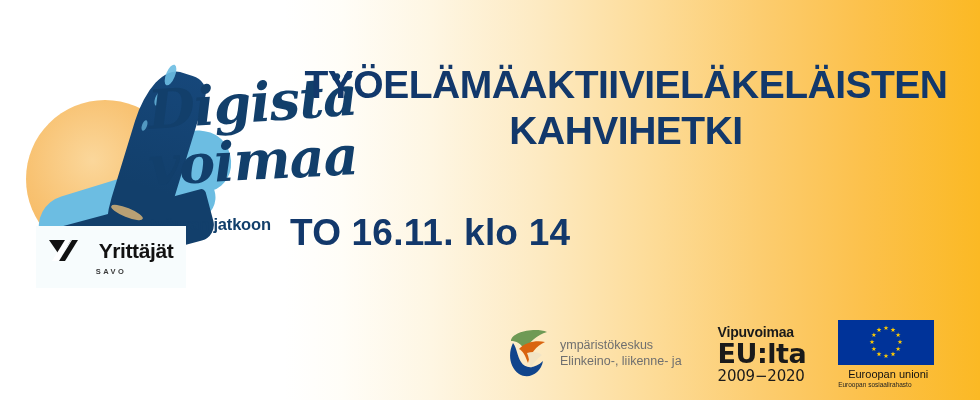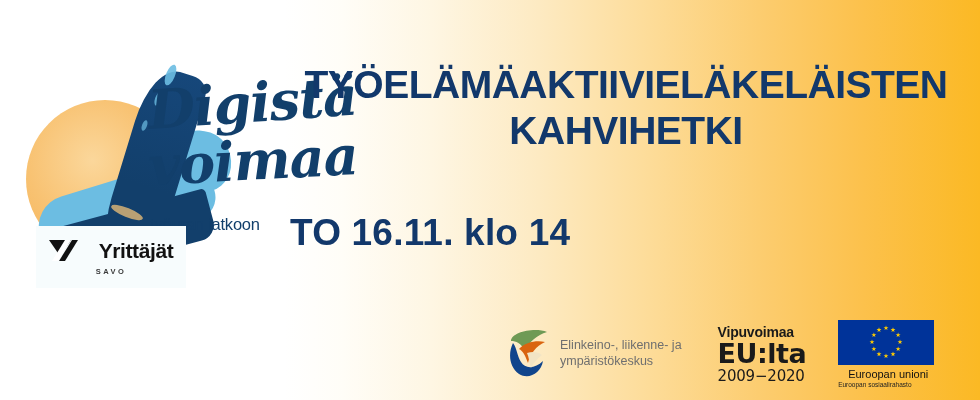--- a/index.html
+++ b/index.html
@@ -96,21 +96,21 @@
   .script-line{
     font-family:"DejaVu Serif", serif;
     font-style:italic;font-weight:bold;
     color:#123f6b;line-height:.92;
     letter-spacing:-1px;
   }
   .script-digista{font-size:54px;transform:rotate(-4deg);transform-origin:left bottom;}
   .script-voimaa{font-size:54px;margin-top:6px;transform:rotate(-3deg);transform-origin:left bottom;}
   .script-tag{
     font-family:"Liberation Sans", sans-serif;
-    font-weight:normal;font-size:16.5px;color:#123f6b;
+    font-weight:bold;font-size:16.5px;color:#123f6b;
     margin-top:24px;letter-spacing:-.2px;
   }
 
   
   #headline{
     position:absolute;left:290px;top:62px;width:672px;
     text-align:center;
     color:#12386b;
     font-family:"Liberation Sans", sans-serif;
     font-weight:bold;
@@ -197,22 +197,22 @@
   <div id="footer-logos">
 
     <div class="ely-logo">
       <svg class="ely-mark" viewBox="0 0 46 50">
         <path d="M6 12 C6 3, 30 -2, 42 3 C32 6, 24 13, 20 22 C16 14, 11 12, 6 12 Z" fill="#6f9a55"></path>
         <path d="M14 20 C20 13, 32 11, 40 13 C31 17, 25 25, 23 34 C20 26, 18 22, 14 20 Z" fill="#d9640f"></path>
         <path d="M8 14 C3 24, 4 38, 14 45 C24 51, 36 44, 38 32 C30 40, 20 40, 16 33 C12 27, 12 19, 8 14 Z" fill="#11458c"></path>
         <path d="M22 24 C28 22, 34 23, 37 26 C32 30, 28 34, 26 39 C24 33, 24 28, 22 24 Z" fill="#f2e4c4"></path>
       </svg>
       <div class="ely-text">
+        <div>ympäristökeskus</div>
         <div>Elinkeino-, liikenne- ja</div>
-        <div>ympäristökeskus</div>
       </div>
     </div>
 
     <div class="vipu-logo">
       <div class="vipu-top">Vipuvoimaa</div>
       <div class="vipu-mid">EU:lta</div>
       <div class="vipu-bot">2009−2020</div>
     </div>
 
     <div class="eu-logo">

